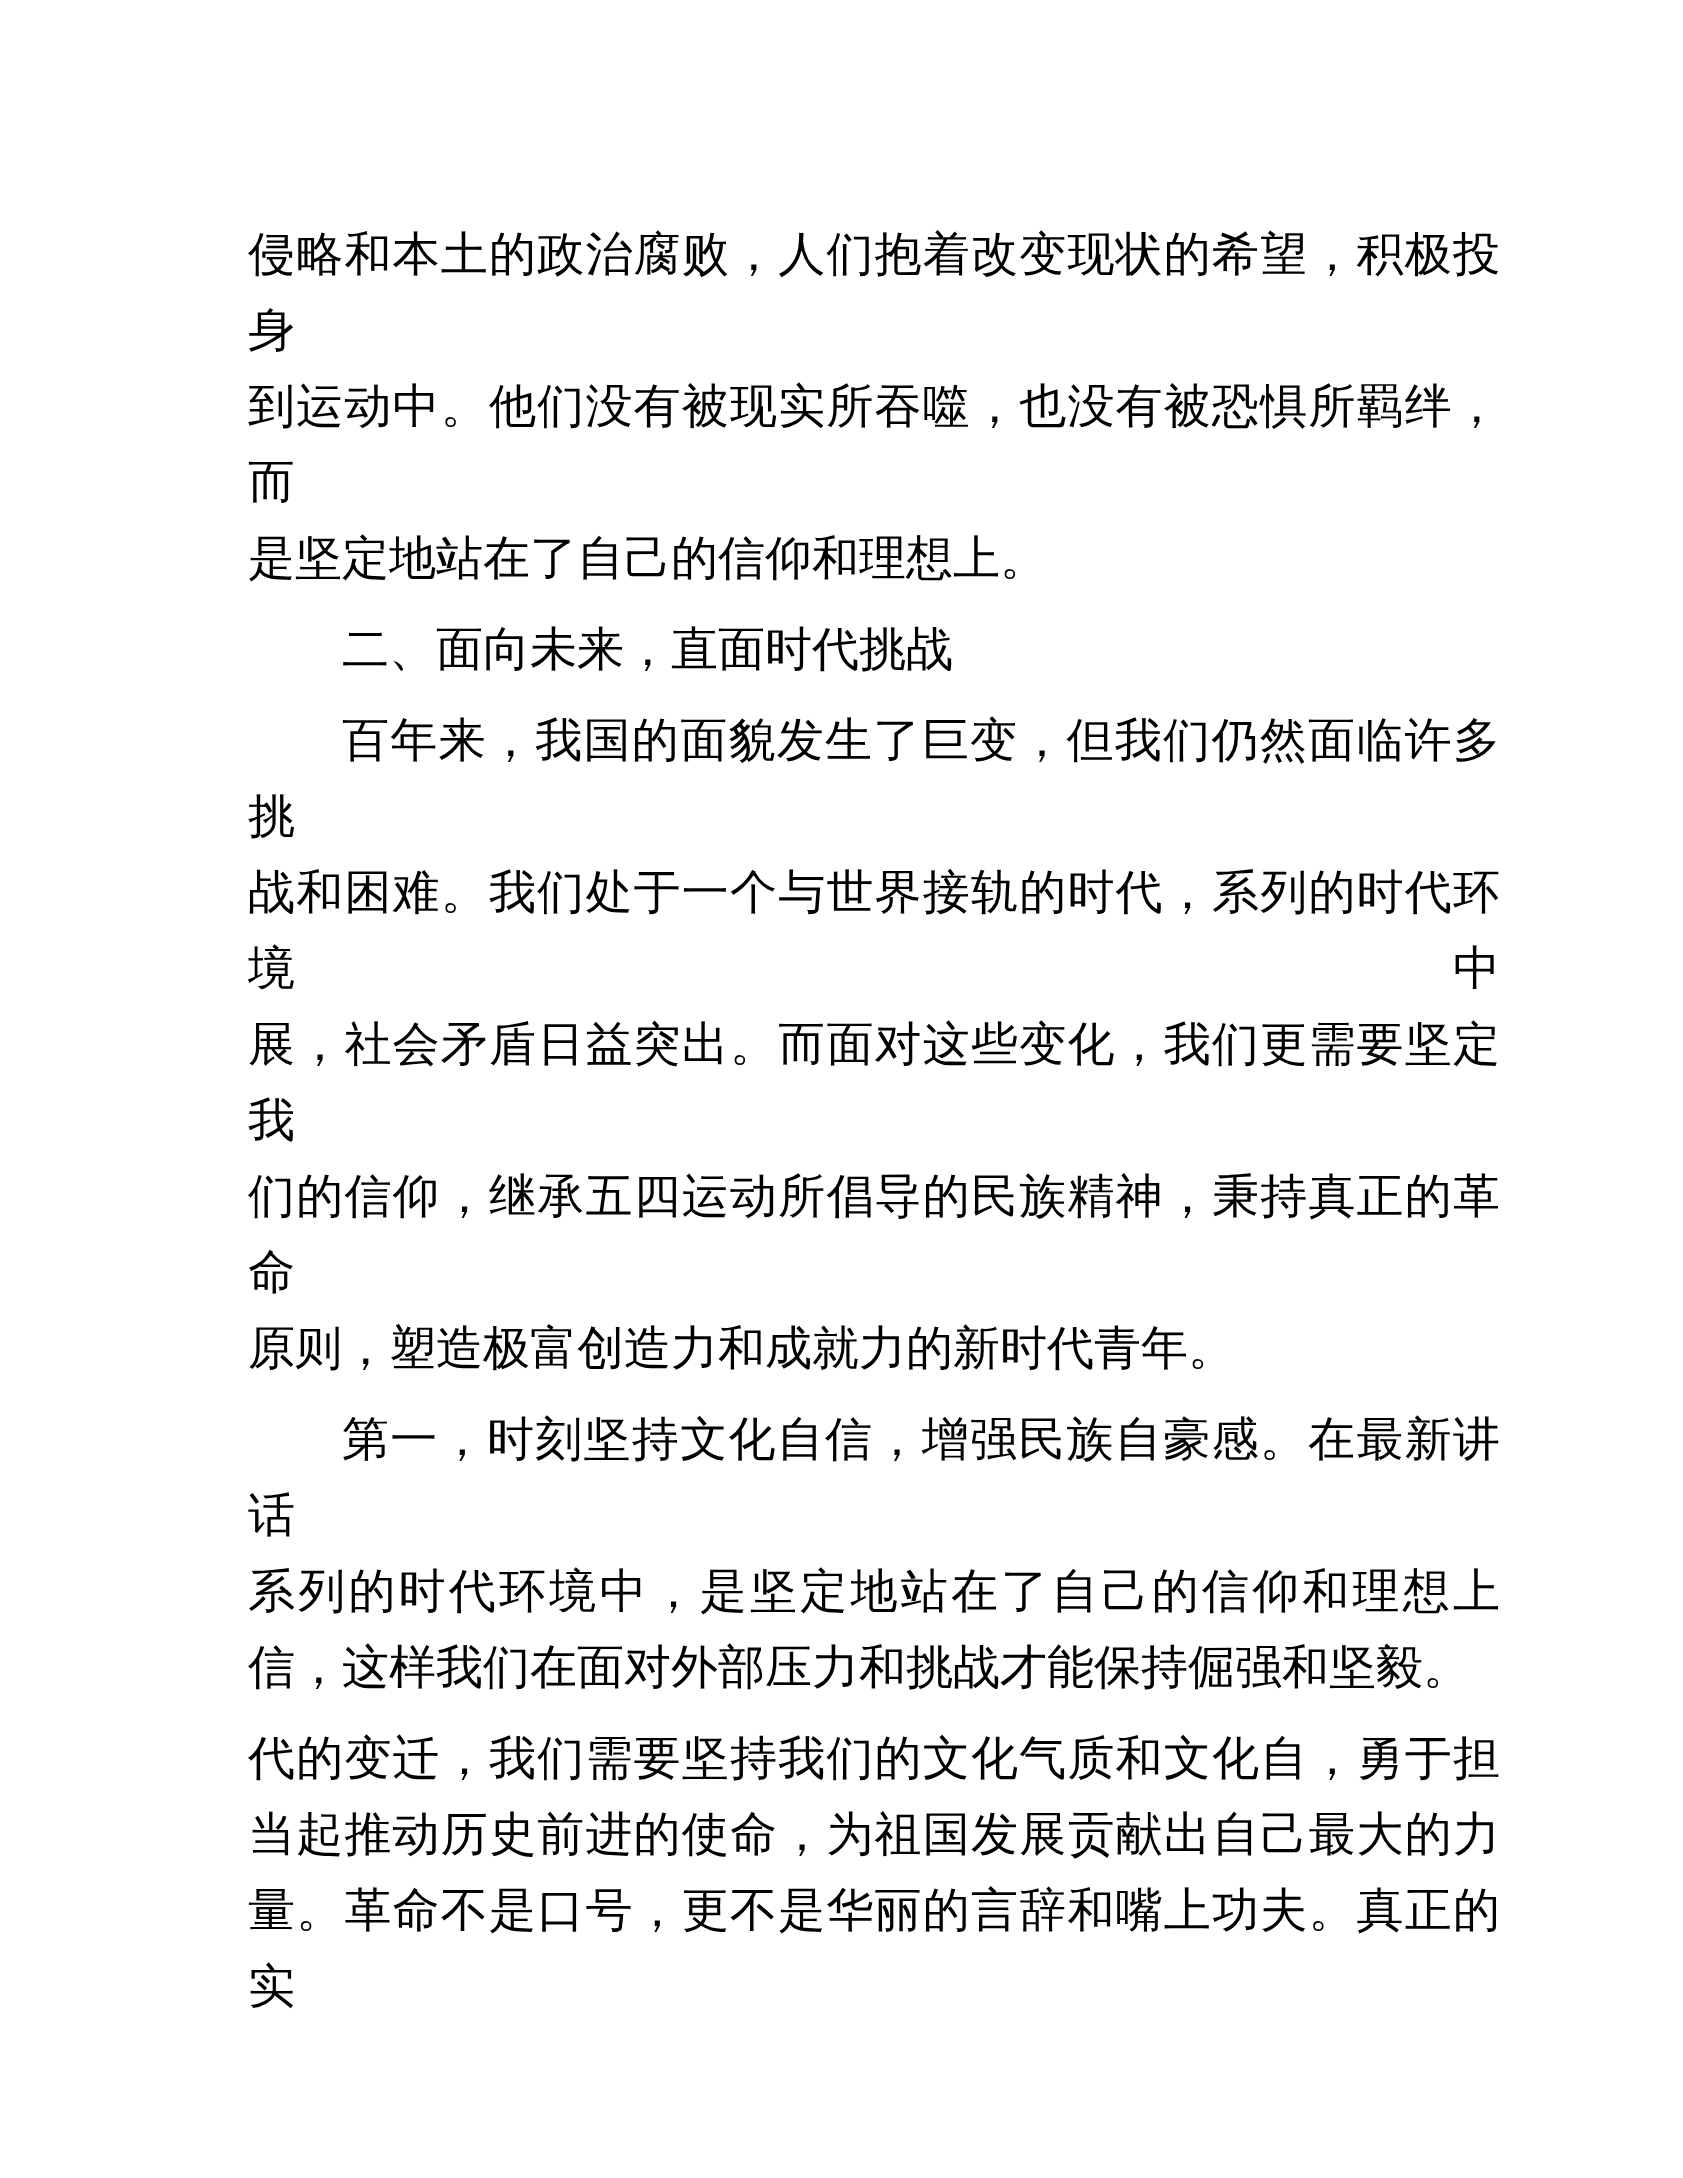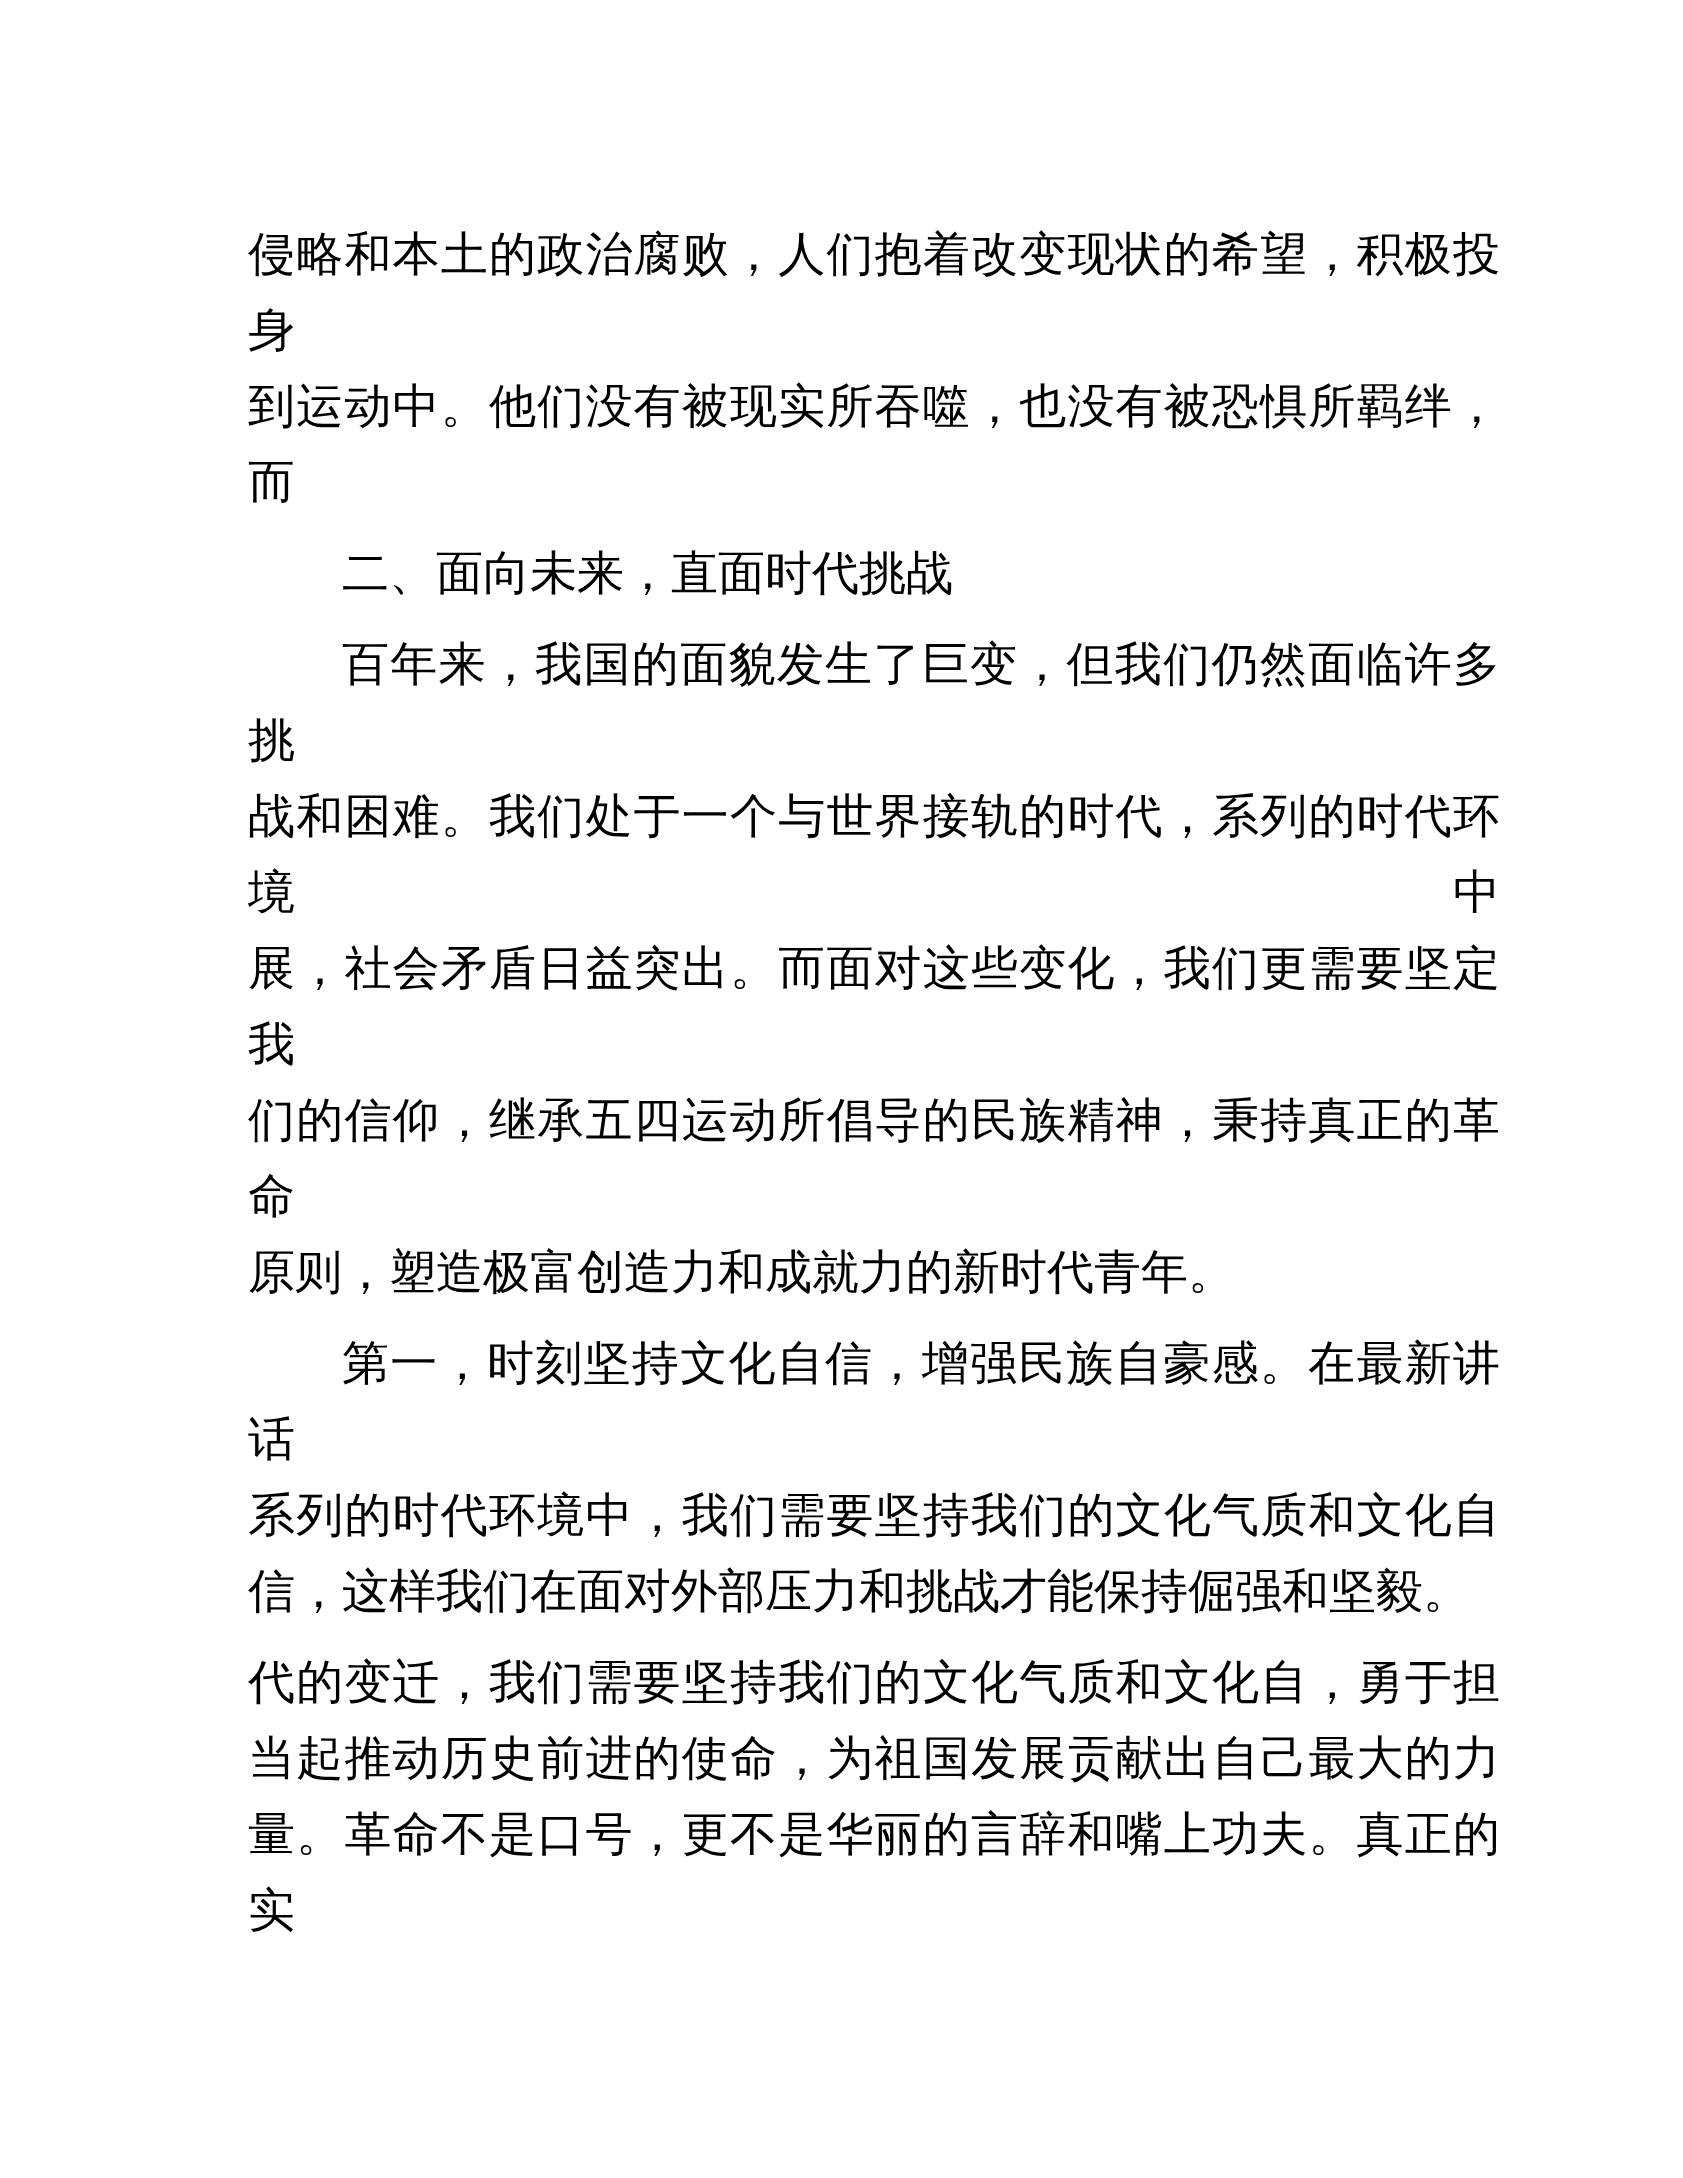--- a/index.html
+++ b/index.html
@@ -40,34 +40,35 @@
   }
 </style>
 </head>
 <body>
 
 <div class="page" style="background: rgb(255, 255, 255);">
   <div class="text-block" id="document-text" style="color: rgb(0, 0, 0);">
       <div class="paragraph">
         <div class="line">侵略和本土的政治腐败，人们抱着改变现状的希望，积极投身</div>
         <div class="line">到运动中。他们没有被现实所吞噬，也没有被恐惧所羁绊，而</div>
+        <div class="line last">是坚定地站在了自己的信仰和理想上。</div>
       </div>
       <div class="paragraph">
         <div class="line first last">二、面向未来，直面时代挑战</div>
       </div>
       <div class="paragraph">
         <div class="line first">百年来，我国的面貌发生了巨变，但我们仍然面临许多挑</div>
         <div class="line">战和困难。我们处于一个与世界接轨的时代，系列的时代环境中</div>
         <div class="line">展，社会矛盾日益突出。而面对这些变化，我们更需要坚定我</div>
         <div class="line">们的信仰，继承五四运动所倡导的民族精神，秉持真正的革命</div>
         <div class="line last">原则，塑造极富创造力和成就力的新时代青年。</div>
       </div>
       <div class="paragraph">
         <div class="line first">第一，时刻坚持文化自信，增强民族自豪感。在最新讲话</div>
-        <div class="line">系列的时代环境中，我们需要坚持我们的文化气质和文化自</div>
+        <div class="line">系列的时代环境中，是坚定地站在了自己的信仰和理想上</div>
         <div class="line last">信，这样我们在面对外部压力和挑战才能保持倔强和坚毅。</div>
       </div>
       <div class="paragraph">
         <div class="line">代的变迁，我们需要坚持我们的文化气质和文化自，勇于担</div>
         <div class="line">当起推动历史前进的使命，为祖国发展贡献出自己最大的力</div>
         <div class="line">量。革命不是口号，更不是华丽的言辞和嘴上功夫。真正的实</div>
       </div>
     </div>
 </div>
 

